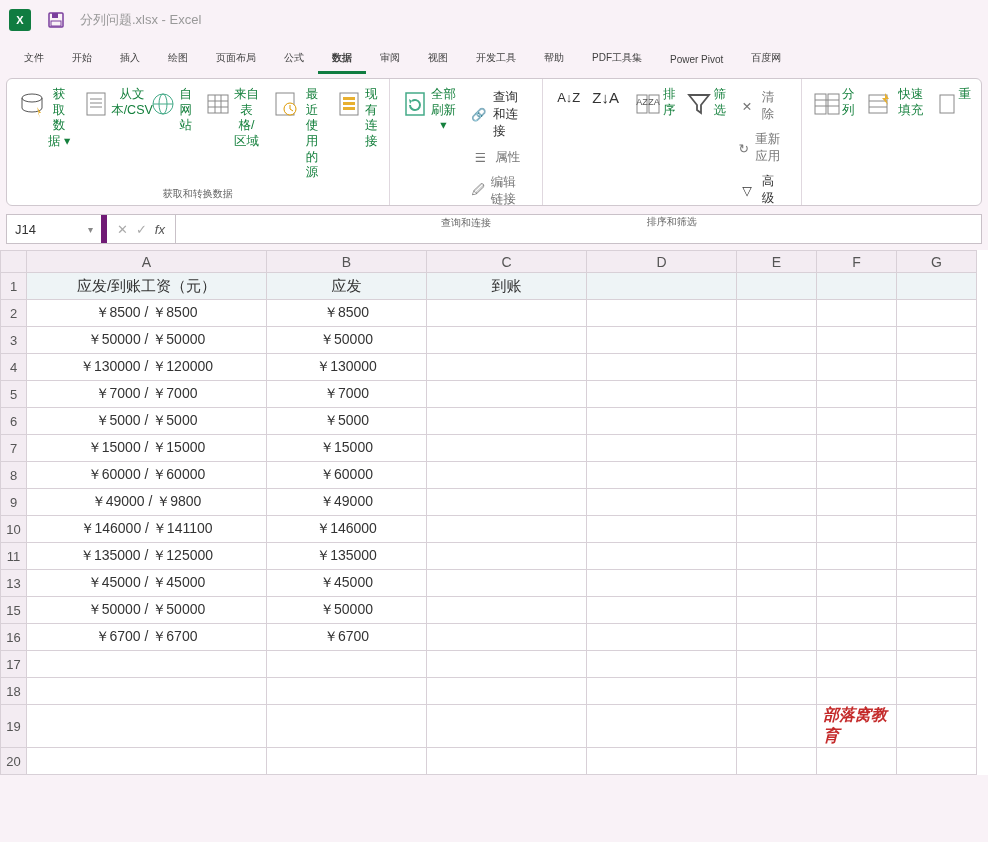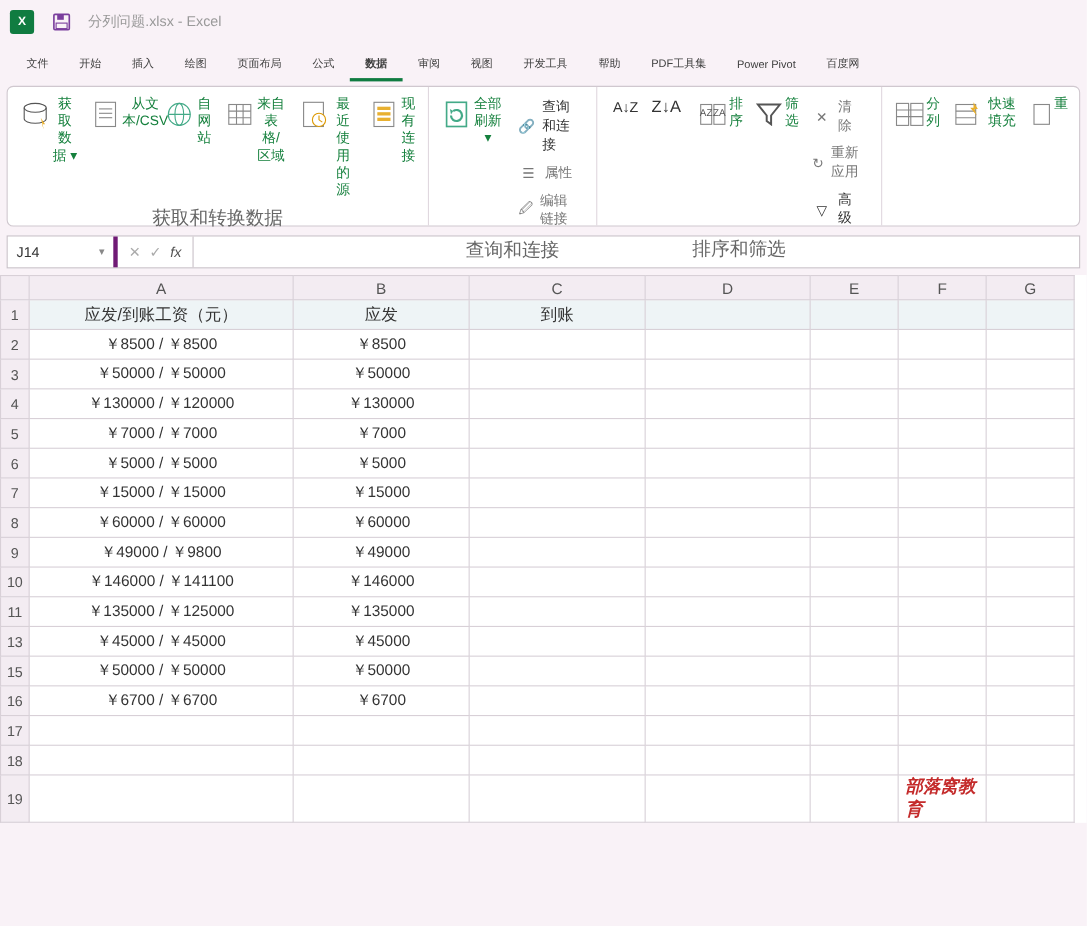--- a/index.html
+++ b/index.html
@@ -11,31 +11,31 @@
 .title-text { color: #999; font-size: 13px; }
 
 .tabs { display: flex; gap: 0; padding: 0 10px; height: 34px; align-items: flex-end; }
 .tab { padding: 6px 14px; font-size: 10px; color: #404040; cursor: pointer; border-bottom: 3px solid transparent; margin-top: 36px; }
 .tab.active { font-weight: 600; border-bottom: 3px solid #107c41; }
 
 .ribbon { background: #fff; border: 1px solid #d0c8cf; border-radius: 6px; margin: 4px 6px 0 6px; display: flex; height: 128px; }
 .group { display: flex; flex-direction: column; padding: 4px 6px 2px 6px; border-right: 1px solid #e0d8df; }
 .group:last-child { border-right: none; }
 .group-buttons { display: flex; flex: 1; gap: 2px; align-items: flex-start; }
-.group-label { text-align: center; font-size: 17px; color: #666; padding: 2px 0; }
+.group-label { text-align: center; font-size: 10px; color: #666; padding: 2px 0; }
 .big-btn { display: flex; flex-direction: row; align-items: flex-start; justify-content: flex-start; padding: 4px 4px; min-width: 44px; cursor: pointer; border-radius: 3px; }
 .big-btn .icon { width: 34px; height: 34px; display: flex; align-items: center; justify-content: center; margin-bottom: 2px; }
 .big-btn .label { font-size: 12.5px; text-align: center; line-height: 1.25; color: #15803d; }
 .small-list { display: flex; flex-direction: column; gap: 4px; padding: 4px 4px; }
 .small-btn { display: flex; align-items: center; gap: 6px; font-size: 12.5px; color: #777; cursor: pointer; padding: 2px 4px; }
 .small-btn .icon { width: 18px; height: 18px; display: flex; align-items: center; justify-content: center; }
 .small-btn.dark { color: #333; }
 
 .formula-bar { display: flex; align-items: center; margin: 8px 6px 0 6px; height: 30px; background: #fff; border: 1px solid #c9c1c8; }
-.name-box { width: 100px; border-right: 4px solid #701a75; padding: 0 8px; display: flex; align-items: center; justify-content: space-between; height: 100%; }
+.name-box { width: 100px; border-right: 6px solid #701a75; padding: 0 8px; display: flex; align-items: center; justify-content: space-between; height: 100%; }
 .name-box .dd { color: #888; font-size: 10px; }
 .fbar-btns { display: flex; gap: 8px; padding: 0 10px; color: #aaa; border-right: 1px solid #c9c1c8; height: 100%; align-items: center; }
 .fx { font-style: italic; color: #555; }
 .formula-input { flex: 1; padding: 0 8px; height: 100%; display: flex; align-items: center; }
 
 .sheet { margin: 6px 0 0 0; background: #fff; position: relative; }
 .grid { border-collapse: collapse; table-layout: fixed; }
 .grid th, .grid td { border: 1px solid #d8d0d7; font-size: 14px; font-weight: normal; }
 .grid .colhead { background: #f3ecf2; text-align: center; height: 22px; color: #555; }
 .grid .rowhead { background: #f3ecf2; text-align: center; width: 26px; color: #555; font-size: 13px; }
@@ -462,15 +462,25 @@
         <tr>
           <th class="rowhead">19</th>
           <td class="cell"></td>
           <td class="cell"></td>
           <td class="cell"></td>
           <td class="cell"></td>
           <td class="cell"></td>
           <td class="cell"><span class="watermark">部落窝教育</span></td>
           <td class="cell"></td>
         </tr>
+        <tr>
+          <th class="rowhead">20</th>
+          <td class="cell"></td>
+          <td class="cell"></td>
+          <td class="cell"></td>
+          <td class="cell"></td>
+          <td class="cell"></td>
+          <td class="cell"></td>
+          <td class="cell"></td>
+        </tr>
       </tbody>
     </table>
 </div>
 
 </body></html>

